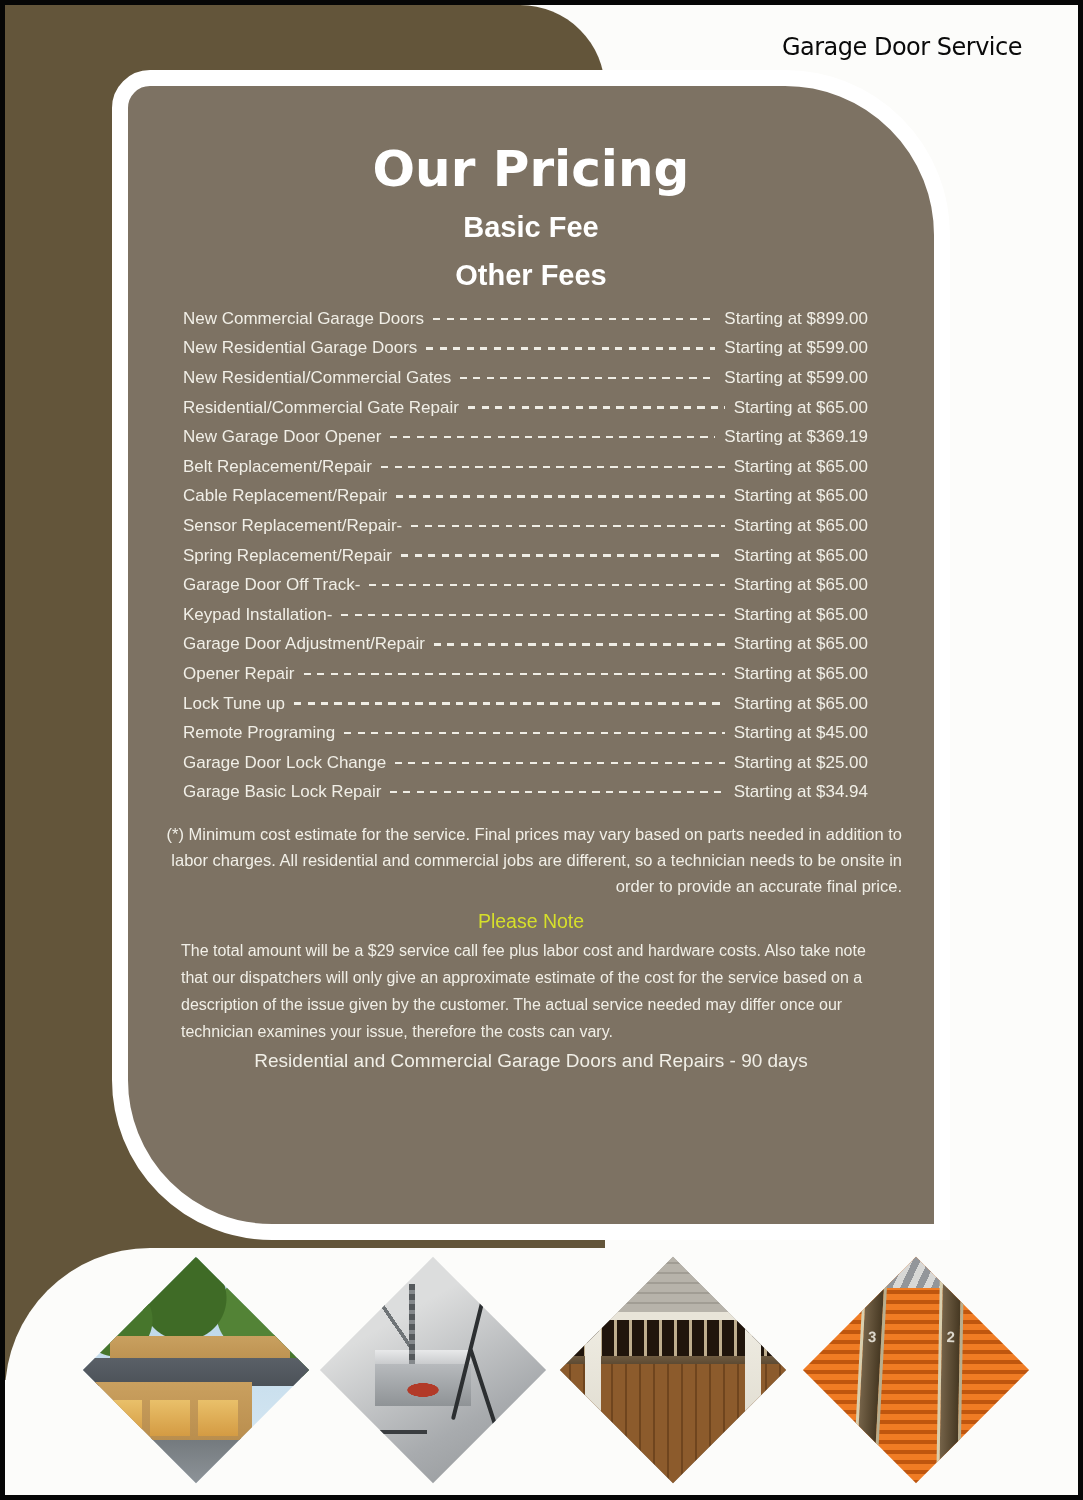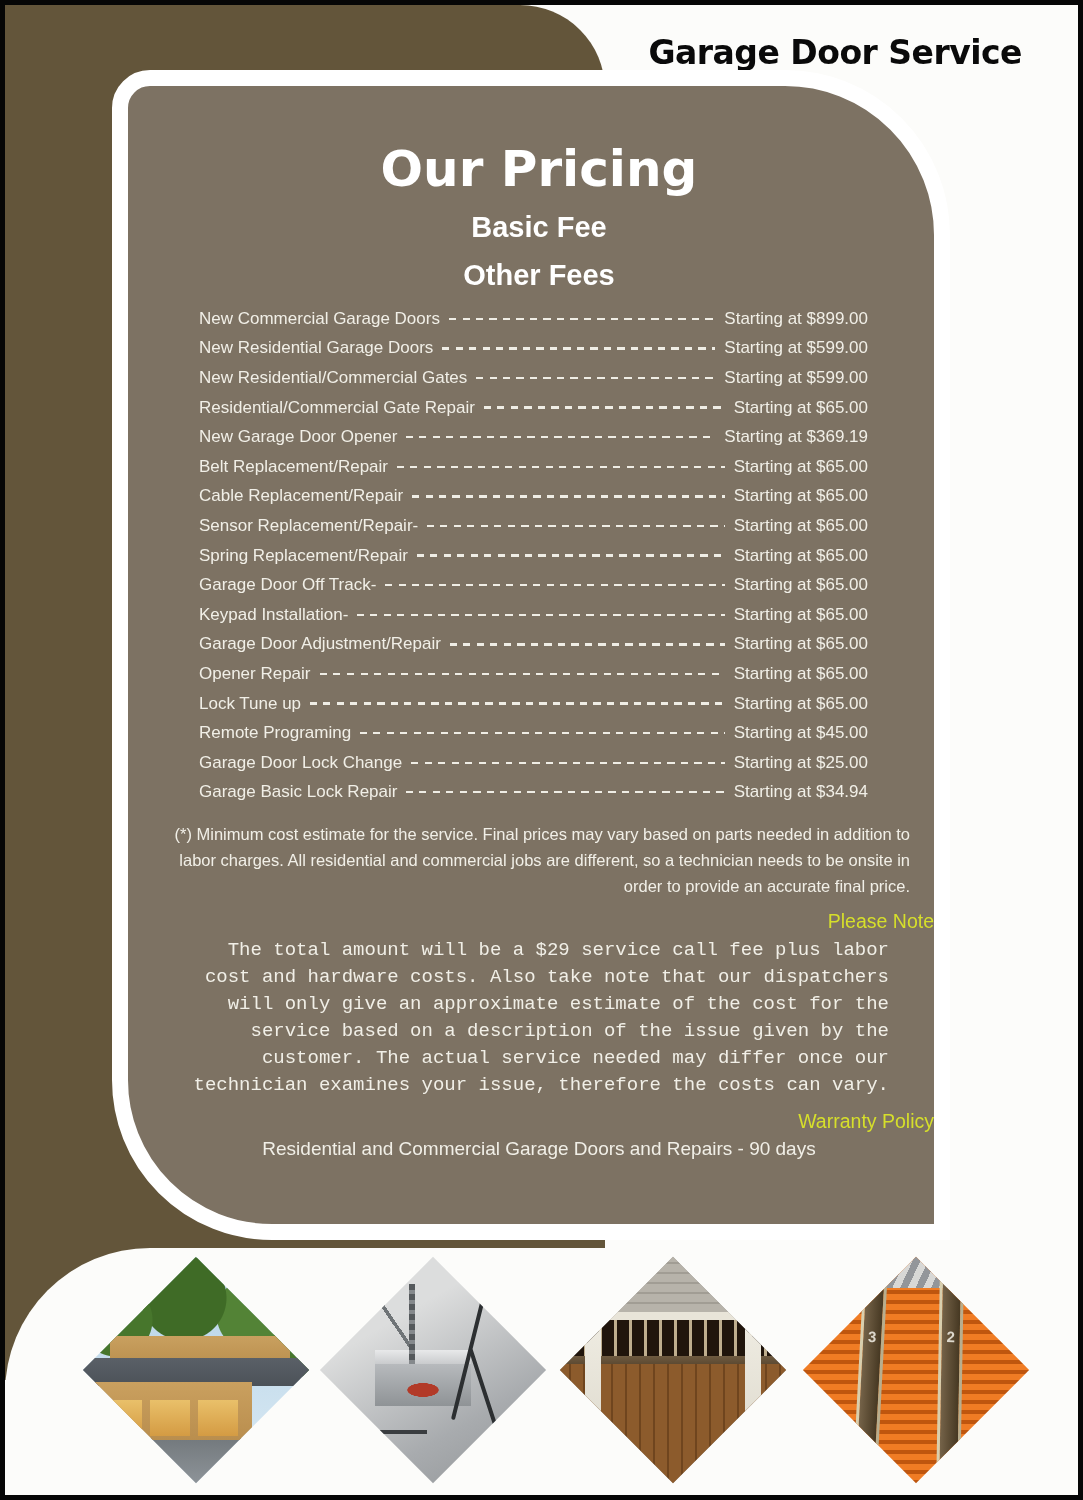--- a/index.html
+++ b/index.html
@@ -16,47 +16,47 @@
   .page{position:absolute;inset:5px;background:var(--page_white);overflow:hidden;}
 
   
   .dark-shape{position:absolute;left:0;top:0;width:600px;height:1375px;
     background:var(--dark_brown);border-radius:0 85px 0 0;}
   
   .bottom-white{position:absolute;left:0;top:1243px;right:0;bottom:0;
     background:var(--page_white);border-top-left-radius:145px;}
 
   .brand{position:absolute;top:28px;right:56px;
-    font-family:"DejaVu Sans",sans-serif;font-weight:bold;font-size:33px;
+    font-family:"DejaVu Sans",sans-serif;font-weight:normal;font-size:24px;
     letter-spacing:-0.5px;color:var(--brand_black);}
 
   .panel{position:absolute;left:107px;top:65px;width:838px;height:1170px;
     background:var(--panel_taupe);border:16px solid #fff;
-    border-radius:38px 165px 0 160px;color:var(--body_text);overflow:hidden;padding-left:16px;}
+    border-radius:38px 165px 0 160px;color:var(--body_text);overflow:hidden;}
 
   .panel h1{font-family:"DejaVu Sans",sans-serif;font-weight:bold;font-size:50px;
     line-height:58px;color:#fff;text-align:center;margin-top:54px;}
   .panel h2{font-family:Liberation Sans, sans-serif;font-weight:bold;font-size:29px;
     line-height:34px;color:#fff;text-align:center;}
   .h2-basic{margin-top:12px;}
   .h2-other{margin-top:14px;}
   .yellow-heading{font-size:19.5px;font-weight:400;color:var(--heading_yellow);
-    text-align:right;margin-top:10px;line-height:24px;}
+    text-align:center;margin-top:10px;line-height:24px;}
 
   .fee-row{display:flex;align-items:center;height:29.6px;font-size:17px;}
   .fee-label,.fee-price{white-space:nowrap;}
   .dash-leader{flex:1;height:2.4px;margin:0 9px;
     background:repeating-linear-gradient(to right,#efede5 0 7px,transparent 7px 13.5px);}
   .basic-row{width:585px;margin:12px 0 0 57px;height:27px;}
   .fee-list{padding:12px 66px 0 55px;}
 
   .disclaimer{width:742px;margin:14px auto 0;text-align:right;
     font-size:16.5px;line-height:26px;}
-  .note-text{width:700px;margin:4px auto 0;text-align:right;
-    font-size:19px;line-height:27px;font-family:Liberation Mono, monospace;}
+  .note-text{width:700px;margin:4px auto 0;text-align:left;
+    font-size:16px;line-height:27px;}
   .warranty-text{width:720px;margin:4px auto 0;text-align:center;
     font-size:19px;line-height:24px;}
 
   
   .diamond{position:absolute;width:160px;height:160px;transform:rotate(45deg);
     overflow:hidden;}
   .d1{left:111px;top:1285px;}
   .d2{left:348px;top:1285px;}
   .d3{left:588px;top:1285px;}
   .d4{left:831px;top:1285px;}
@@ -232,21 +232,20 @@
     <span class="dash-leader"></span>
     <span class="fee-price">Starting at $34.94</span>
   </div>
 </div>
 
       <p class="disclaimer">(*) Minimum cost estimate for the service. Final prices may vary based on parts needed in addition to labor charges. All residential and commercial jobs are different, so a technician needs to be onsite in order to provide an accurate final price.</p>
 
       <h3 class="yellow-heading">Please Note</h3>
       <p class="note-text">The total amount will be a $29 service call fee plus labor cost and hardware costs. Also take note that our dispatchers will only give an approximate estimate of the cost for the service based on a description of the issue given by the customer. The actual service needed may differ once our technician examines your issue, therefore the costs can vary.</p>
 
-      <h3 class="yellow-heading">Warranty Policy</h3>
       <p class="warranty-text">Residential and Commercial Garage Doors and Repairs - 90 days</p>
     </div>
 
     <div>
       <div class="diamond d1">
         <div class="art art-house"></div>
       </div>
       <div class="diamond d2">
         <div class="art art-opener">
           <div class="chain"></div>

